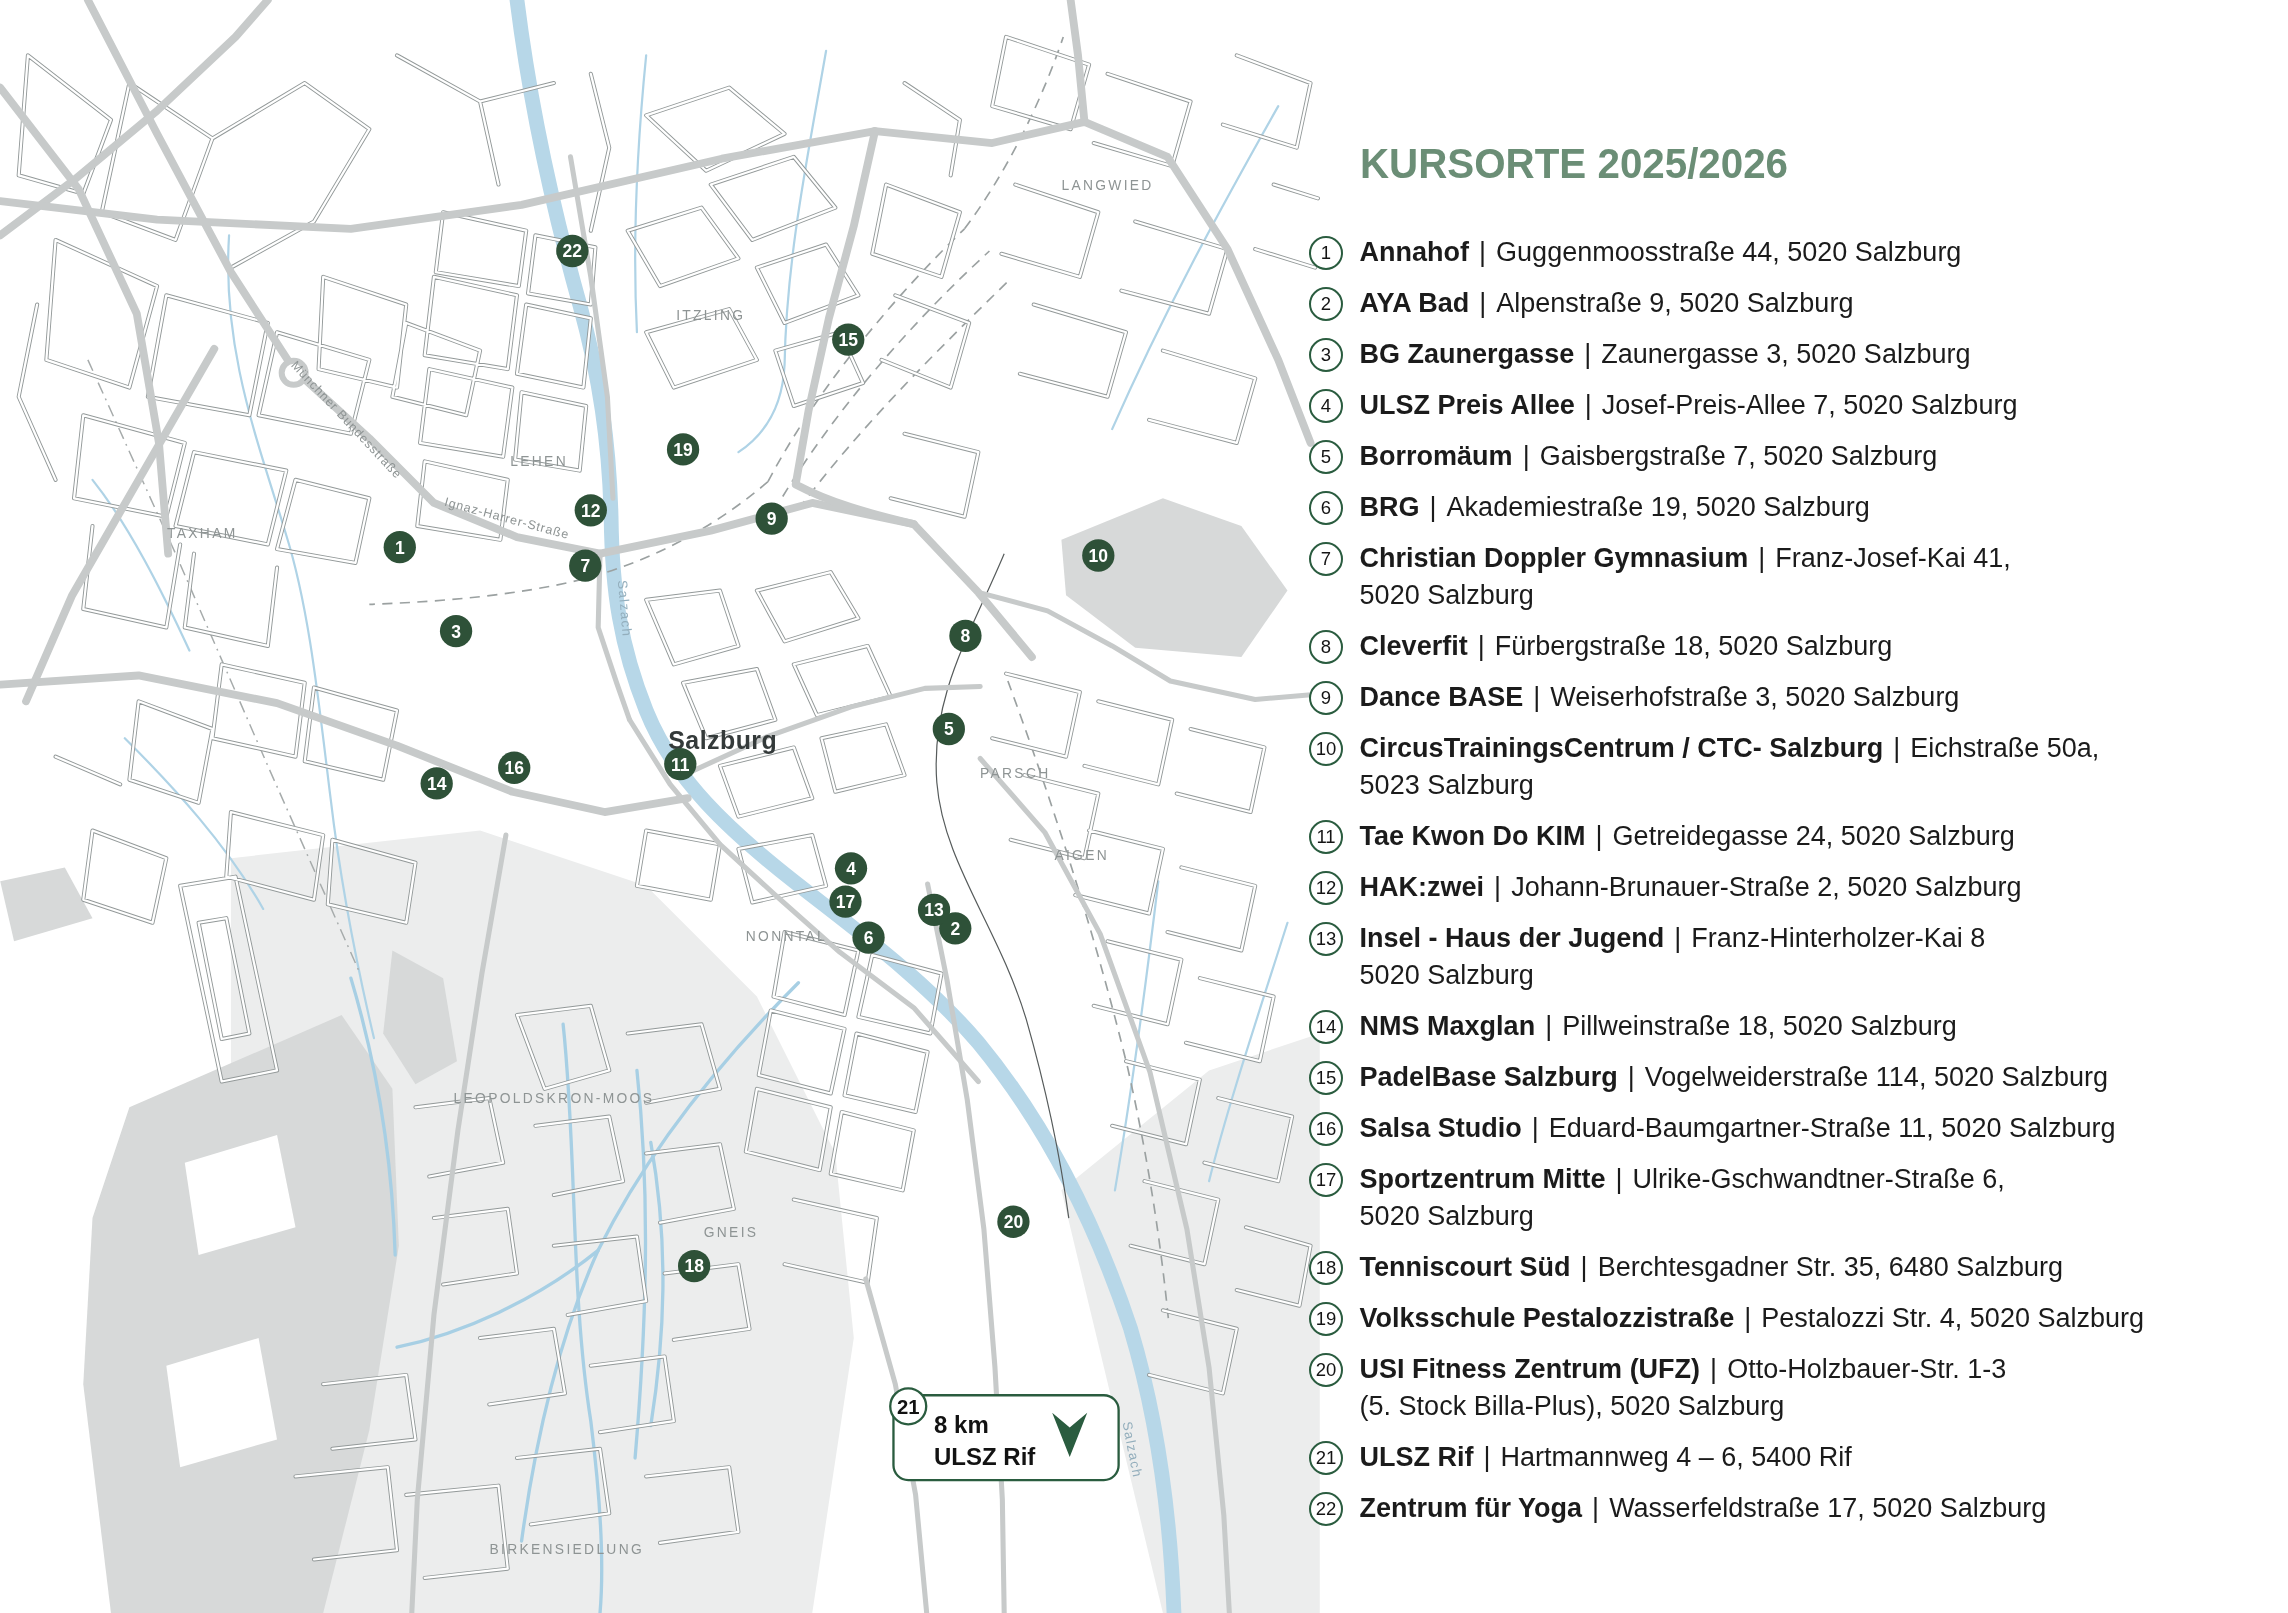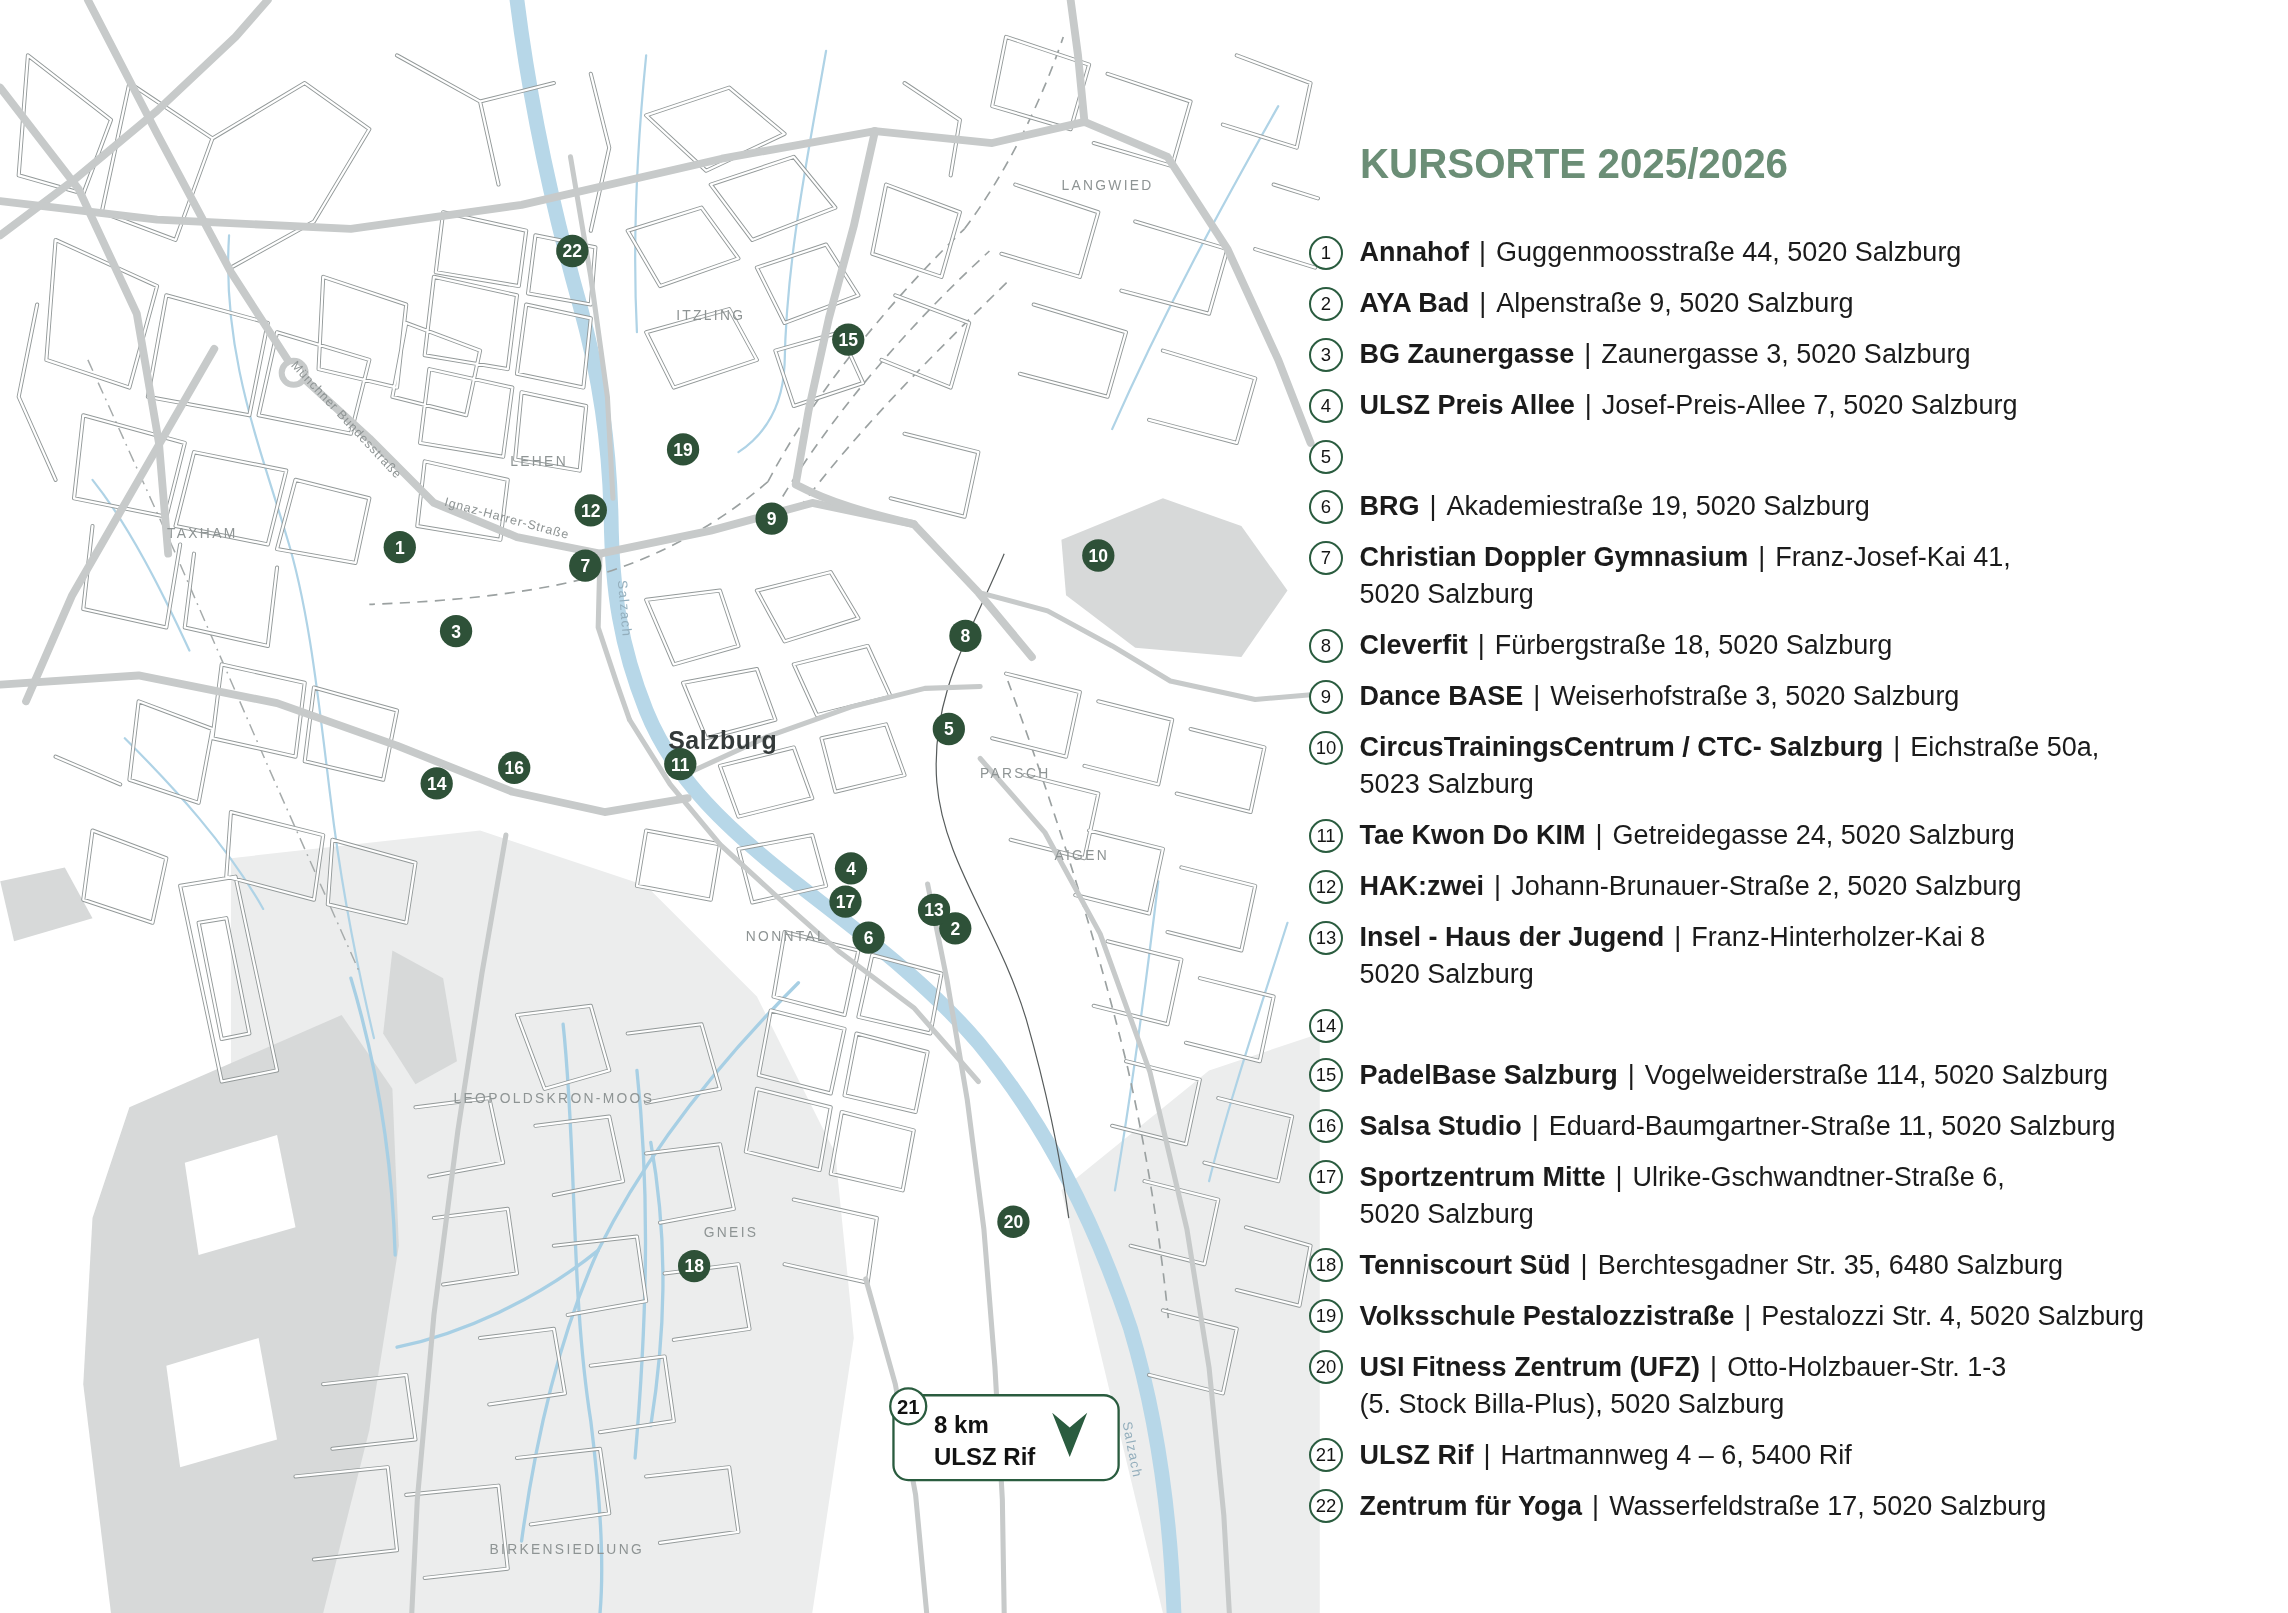--- a/index.html
+++ b/index.html
@@ -310,20 +310,21 @@
     <div class="legend-item">
       <div class="legend-num">3</div>
       <div class="legend-text"><span class="legend-name">BG Zaunergasse</span><span class="legend-pipe">|</span><span>Zaunergasse 3, 5020 Salzburg</span></div>
     </div>
     <div class="legend-item">
       <div class="legend-num">4</div>
       <div class="legend-text"><span class="legend-name">ULSZ Preis Allee</span><span class="legend-pipe">|</span><span>Josef-Preis-Allee 7, 5020 Salzburg</span></div>
     </div>
     <div class="legend-item">
       <div class="legend-num">5</div>
+      <div class="legend-text"><span class="legend-name">Borromäum</span><span class="legend-pipe">|</span><span>Gaisbergstraße 7, 5020 Salzburg</span></div>
     </div>
     <div class="legend-item">
       <div class="legend-num">6</div>
       <div class="legend-text"><span class="legend-name">BRG</span><span class="legend-pipe">|</span><span>Akademiestraße 19, 5020 Salzburg</span></div>
     </div>
     <div class="legend-item">
       <div class="legend-num">7</div>
       <div class="legend-text"><span class="legend-name">Christian Doppler Gymnasium</span><span class="legend-pipe">|</span><span>Franz-Josef-Kai 41,</span><div>5020 Salzburg</div></div>
     </div>
     <div class="legend-item">
@@ -345,20 +346,21 @@
     <div class="legend-item">
       <div class="legend-num">12</div>
       <div class="legend-text"><span class="legend-name">HAK:zwei</span><span class="legend-pipe">|</span><span>Johann-Brunauer-Straße 2, 5020 Salzburg</span></div>
     </div>
     <div class="legend-item">
       <div class="legend-num">13</div>
       <div class="legend-text"><span class="legend-name">Insel - Haus der Jugend</span><span class="legend-pipe">|</span><span>Franz-Hinterholzer-Kai 8</span><div>5020 Salzburg</div></div>
     </div>
     <div class="legend-item">
       <div class="legend-num">14</div>
+      <div class="legend-text"><span class="legend-name">NMS Maxglan</span><span class="legend-pipe">|</span><span>Pillweinstraße 18, 5020 Salzburg</span></div>
     </div>
     <div class="legend-item">
       <div class="legend-num">15</div>
       <div class="legend-text"><span class="legend-name">PadelBase Salzburg</span><span class="legend-pipe">|</span><span>Vogelweiderstraße 114, 5020 Salzburg</span></div>
     </div>
     <div class="legend-item">
       <div class="legend-num">16</div>
       <div class="legend-text"><span class="legend-name">Salsa Studio</span><span class="legend-pipe">|</span><span>Eduard-Baumgartner-Straße 11, 5020 Salzburg</span></div>
     </div>
     <div class="legend-item">

